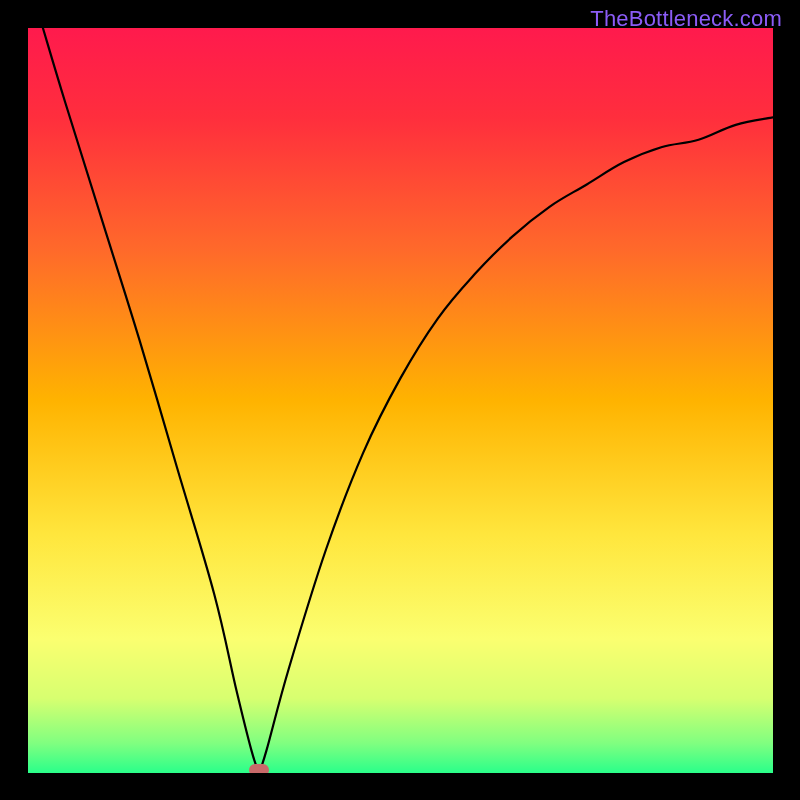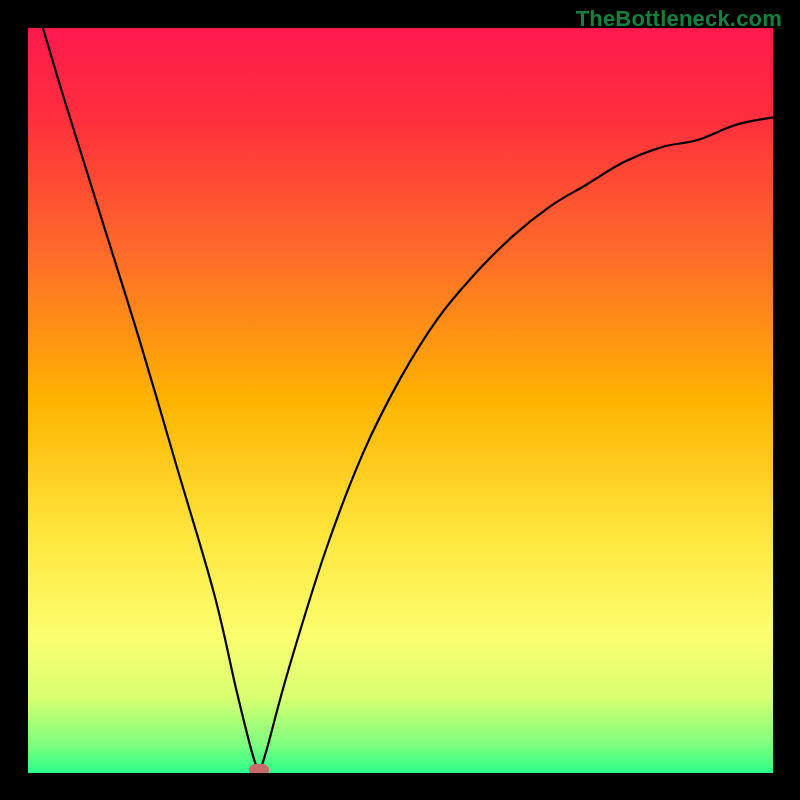--- a/index.html
+++ b/index.html
@@ -8,23 +8,23 @@
     height: 800px;
     background: #000;
     position: relative;
     font-family: Arial, sans-serif;
     overflow: hidden;
   }
   .watermark {
     position: absolute;
     top: 6px;
     right: 18px;
-    color: #15803d;
+    color: #8b5cf6;
     font-size: 22px;
-    font-weight: 700;
+    font-weight: 400;
     z-index: 10;
     letter-spacing: 0.2px;
   }
   .plot-area {
     position: absolute;
     left: 28px;
     top: 28px;
     width: 745px;
     height: 745px;
     overflow: hidden;

